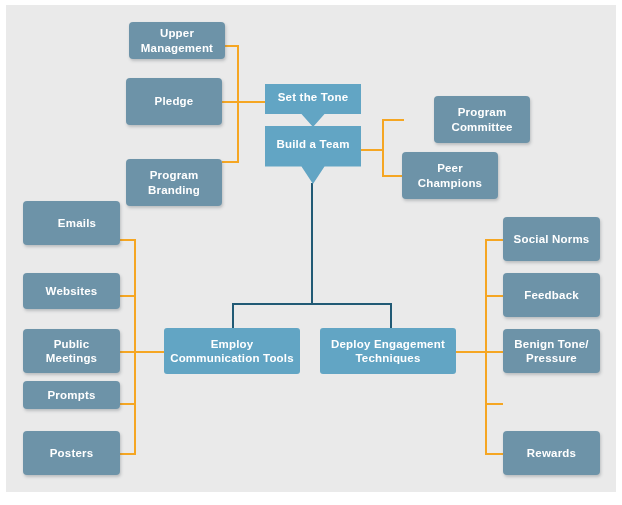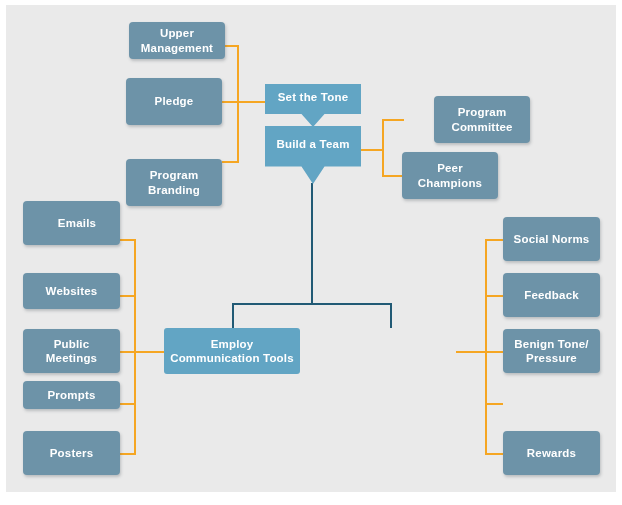--- a/index.html
+++ b/index.html
@@ -175,20 +175,23 @@
     </div>
 
     <div class="node node-slate" style="left:17px; top:426px; width:97px; height:44px;">
       <span class="node-label">Posters</span>
     </div>
 
     <div class="node node-light" style="left:158px; top:323px; width:136px; height:46px;">
       <span class="node-label">Employ Communication Tools</span>
     </div>
 
+    <div class="node node-light" style="left:314px; top:323px; width:136px; height:46px;">
+      <span class="node-label">Deploy Engagement Techniques</span>
+    </div>
 
     <div class="node node-slate" style="left:497px; top:212px; width:97px; height:44px;">
       <span class="node-label">Social Norms</span>
     </div>
 
     <div class="node node-slate" style="left:497px; top:268px; width:97px; height:44px;">
       <span class="node-label">Feedback</span>
     </div>
 
     <div class="node node-slate" style="left:497px; top:324px; width:97px; height:44px;">

